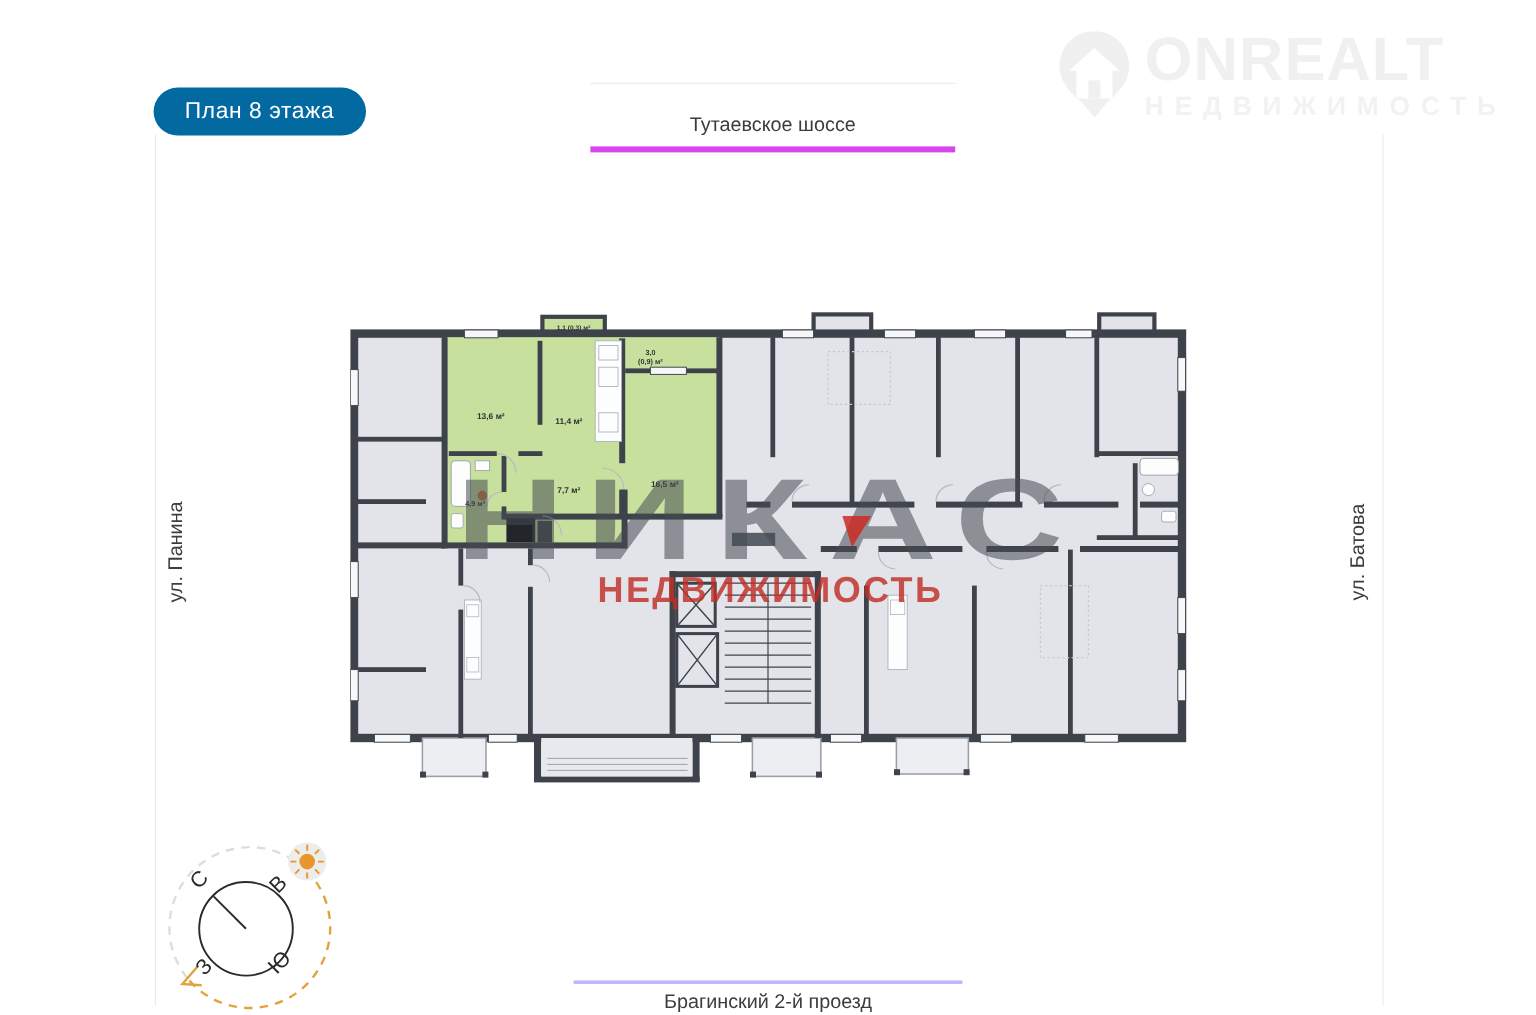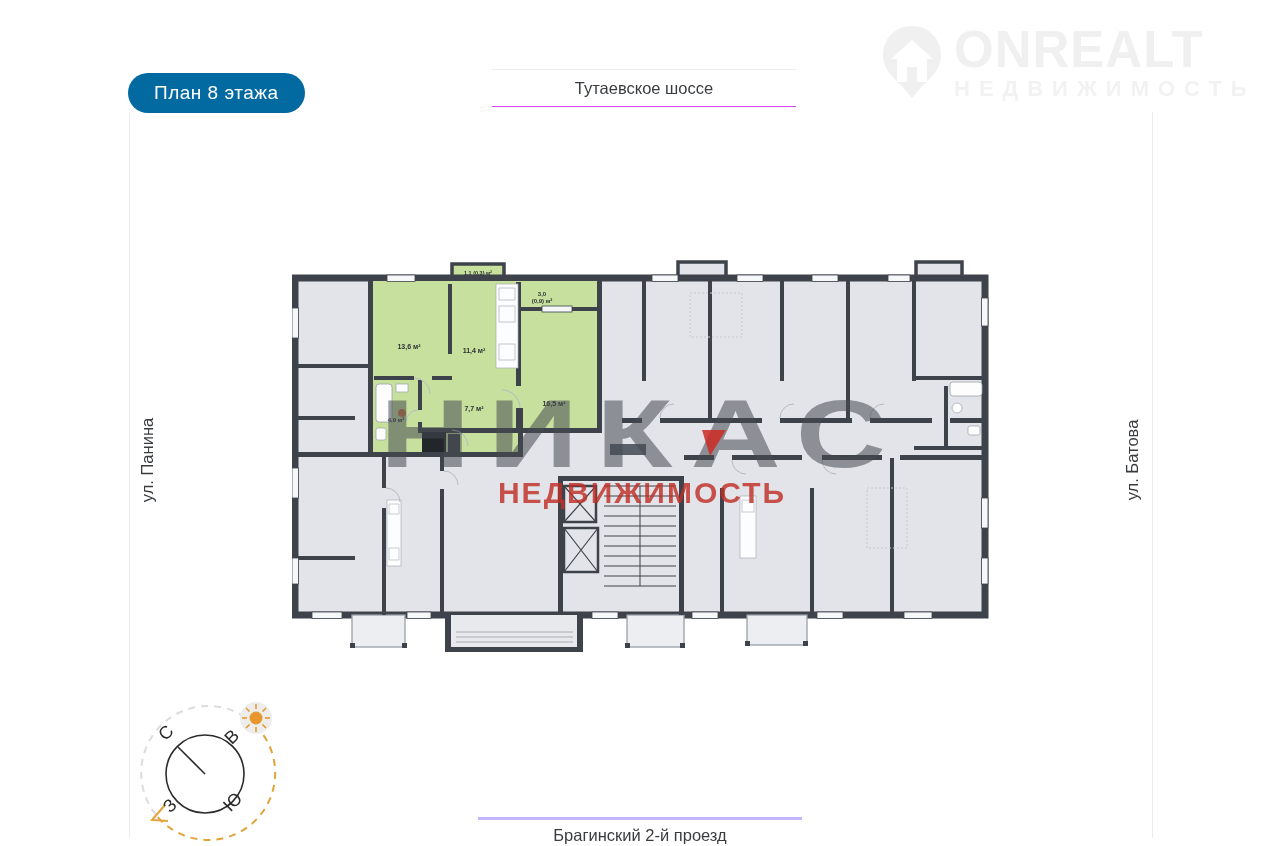--- a/index.html
+++ b/index.html
@@ -9,22 +9,22 @@
   }
   .abs{position:absolute;}
   
   .badge{
     left:128px;top:73px;background:#0369a1;color:#fff;
     border-radius:23px;padding:9px 26px;font-size:19px;letter-spacing:.5px;
   }
   
   .street-top{
     left:492px;top:69px;width:304px;text-align:center;
-    border-top:1px solid #ececec;border-bottom:1px solid #d946ef;
-    padding:9px 0 8px 0;font-size:16.5px;color:#3a3d40;
+    border-top:1px solid #ececec;border-bottom:5px solid #d946ef;
+    padding:25px 0 8px 0;font-size:16.5px;color:#3a3d40;
   }
   .street-bottom{
     left:478px;top:817px;width:324px;text-align:center;
     border-top:3px solid #c4b5fd;padding-top:6px;font-size:16.5px;color:#3a3d40;
   }
   .vline{width:1px;background:#ececec;top:112px;height:726px;}
   .street-side{
     font-size:16.5px;color:#3a3d40;white-space:nowrap;
     transform:translate(-50%,-50%) rotate(-90deg);
   }

